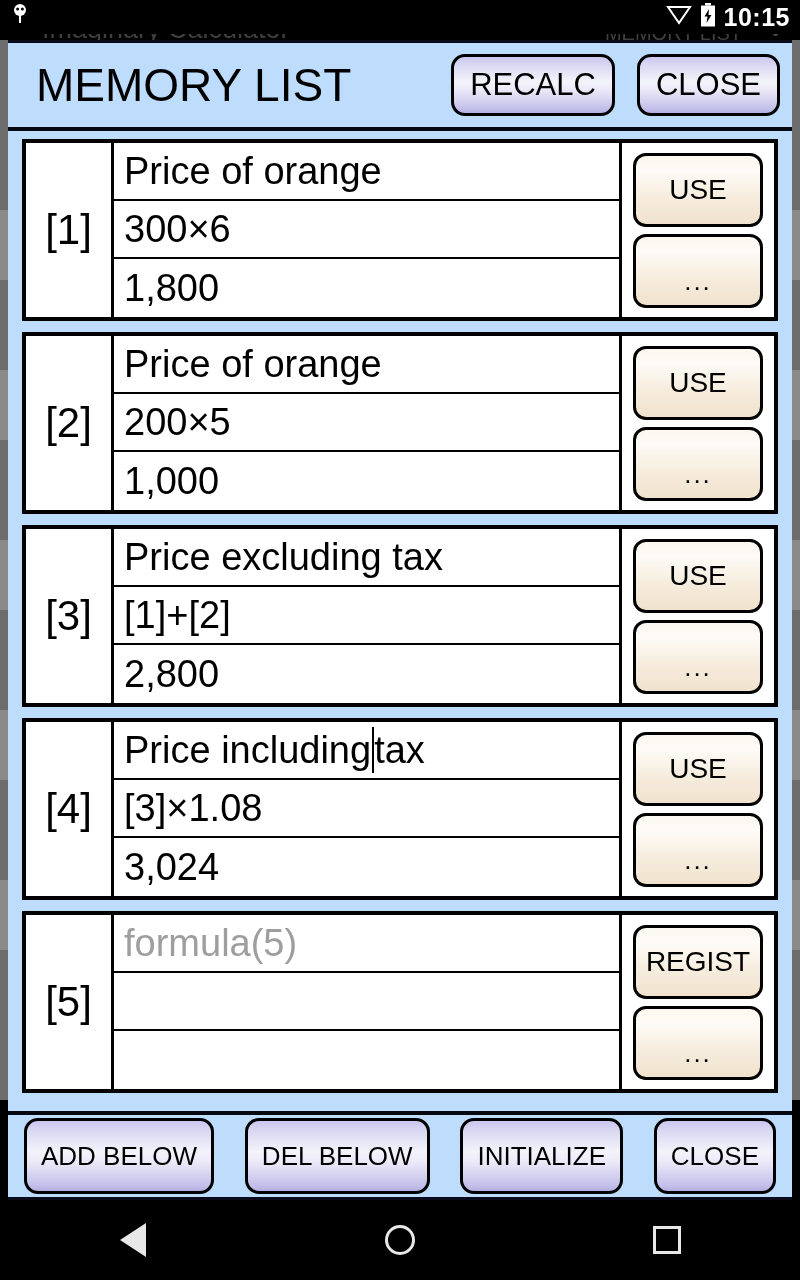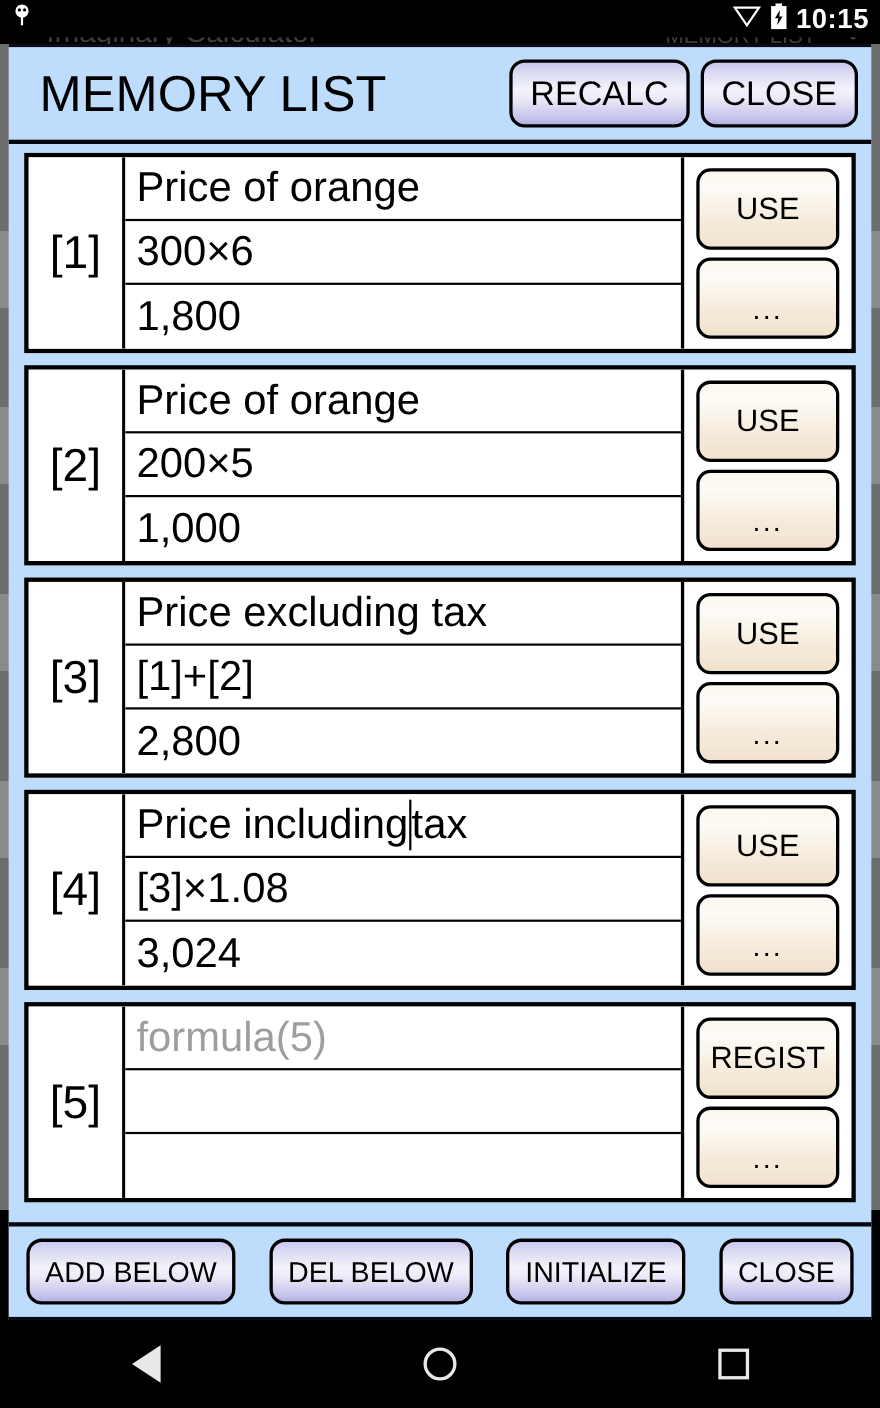--- a/index.html
+++ b/index.html
@@ -68,21 +68,21 @@
   .dlg-header {
     position: relative; height: 88px; flex: 0 0 88px;
     background: #bedcfb;
     border-bottom: 4px solid #07070f;
     display: flex; align-items: center; padding: 0 8px;
   }
   .dlg-title {
     font-size: 46px; color: #000; letter-spacing: 0px;
     white-space: nowrap; margin-left: 20px; flex: 1 1 auto;
   }
-  .hdr-btns { display: flex; gap: 10px; padding-right: 4px; }
+  .hdr-btns { display: flex; gap: 22px; padding-right: 4px; }
   .btn-lav {
     border: 3px solid #000; border-radius: 14px;
     background: linear-gradient(180deg,#c9c7ef 0%,#d9d8f2 14%,#f3f3fb 44%,#eceaf8 58%,#c3c0ea 92%,#b3b0e2 100%);
     color: #000; font-size: 31px; text-align: center;
     display: flex; align-items: center; justify-content: center;
     white-space: nowrap;
   }
   .hdr-btns .btn-lav { height: 62px; padding: 0 16px; }
 
   
@@ -142,21 +142,21 @@
   .btn-cream.dots { align-items: flex-end; padding-bottom: 8px; font-size: 26px; letter-spacing: 2px; }
 
   
   .dlg-toolbar {
     flex: 0 0 86px; height: 86px;
     background: #bedcfb;
     border-top: 4px solid #07070f;
     display: flex; align-items: center; justify-content: space-between;
     padding: 0 16px; gap: 10px;
   }
-  .dlg-toolbar .btn-lav { height: 60px; padding: 0 14px; font-size: 26px; flex: 0 0 auto; }
+  .dlg-toolbar .btn-lav { height: 76px; padding: 0 14px; font-size: 26px; flex: 0 0 auto; }
 
   
   .navbar {
     position: absolute; bottom: 0; left: 0; width: 800px; height: 80px;
     background: #000;
     display: flex; align-items: center; justify-content: space-around;
   }
   .nav-btn { width: 90px; height: 80px; display: flex; align-items: center; justify-content: center; }
   .nav-back {
     width: 0; height: 0;

